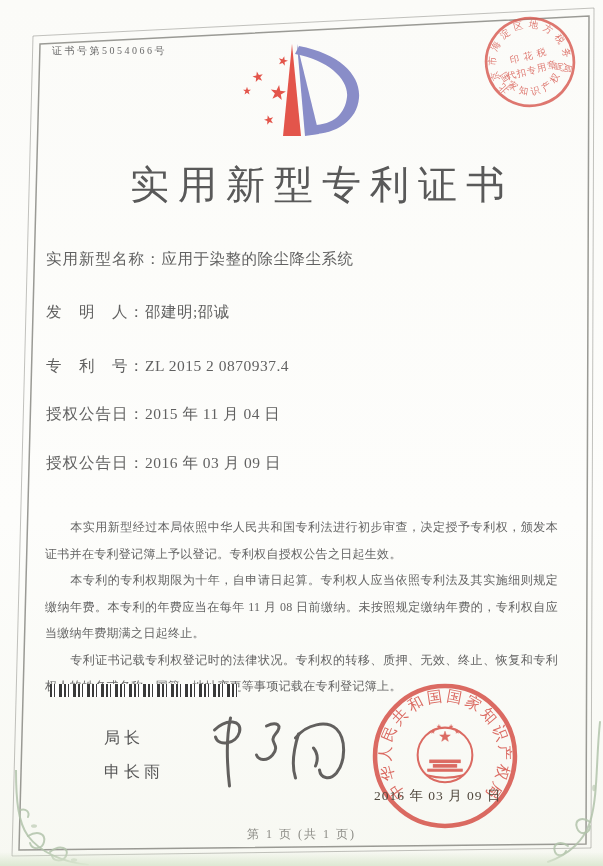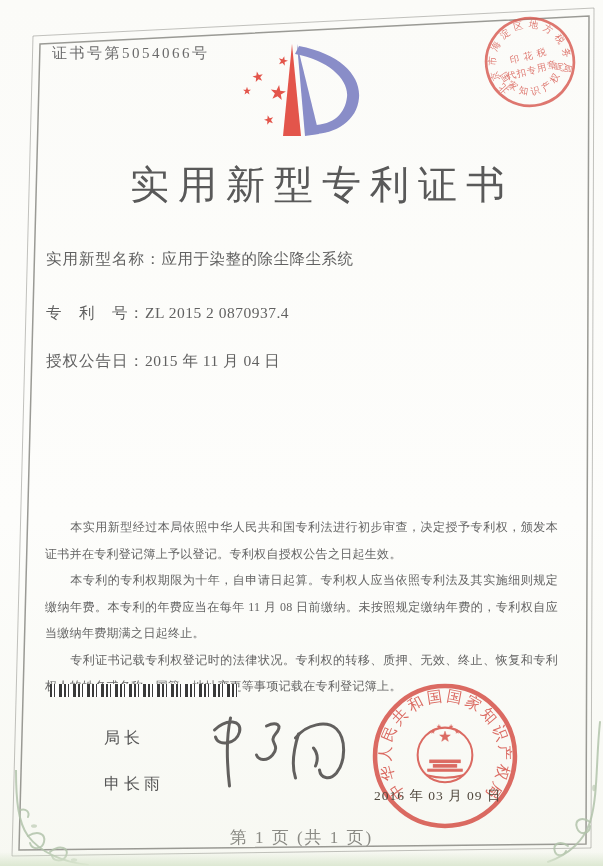--- a/index.html
+++ b/index.html
@@ -11,21 +11,21 @@
   .photo{
     position:relative;width:603px;height:866px;
     background:linear-gradient(180deg,#fbfbf8 0%,#fdfdfb 60%,#f7f8f2 100%);
   }
   
   .frame{position:absolute;left:0;top:0;pointer-events:none;}
   .frame polygon{fill:none;stroke:#8f8f8a;}
   
   .certno{
     position:absolute;left:52px;top:44px;
-    font-size:15px;letter-spacing:2.5px;color:#6a6a6a;
+    font-size:10px;letter-spacing:2.5px;color:#6a6a6a;
   }
   
   .logo{position:absolute;left:235px;top:40px;opacity:.92;}
   
   .taxseal{position:absolute;left:482px;top:14px;opacity:.8;transform:rotate(-14deg);}
   .taxseal .ring{fill:none;stroke:#d7574e;stroke-width:2.6;}
   .taxseal text{fill:#d7574e;}
   .ts-arc{font-size:9px;letter-spacing:4.5px;}
   .ts-arc-b{font-size:9px;letter-spacing:3.5px;}
   .ts-center{font-size:9px;letter-spacing:1px;text-anchor:middle;}
@@ -55,21 +55,21 @@
   
   .barcode{
     position:absolute;left:50px;top:684px;width:188px;height:13px;
     background:repeating-linear-gradient(90deg,
       #3a3a3a 0 2px,#ffffff 2px 4px,#3a3a3a 4px 5px,
       #ffffff 5px 9px,#3a3a3a 9px 12px,#ffffff 12px 14px);
   }
   
   .signblock{position:absolute;left:64px;top:728px;color:#565656;font-size:16px;letter-spacing:4px;}
   .signblock div{line-height:20px;padding-left:40px;}
-  .signblock .nm{margin-top:26px;}
+  .signblock .nm{margin-top:14px;}
   .signature{position:absolute;left:192px;top:710px;}
   .signature path{fill:none;stroke:#62605e;stroke-width:3;stroke-linecap:round;}
   
   .mainseal{position:absolute;left:371px;top:682px;opacity:.88;}
   .mainseal .ring{fill:none;stroke-width:4.5;}
   .mainseal text{fill:#d7574e;}
   .ms-arc{font-size:15px;letter-spacing:3.2px;}
   .emblem{stroke:#d7574e;fill:#d7574e;}
   .emblem .wr{fill:none;stroke-width:2;}
   .emblem .rb{fill:none;stroke-width:2;}
@@ -82,21 +82,21 @@
   .orn ellipse{fill:#b2c3aa;opacity:.6;}
   .orn-l{position:absolute;left:10px;top:770px;}
   .orn-r{position:absolute;left:540px;top:718px;}
   .bottom-tint{
     position:absolute;left:0;right:0;bottom:0;height:14px;
     background:linear-gradient(to bottom,rgba(221,232,210,0),#dde8d2);
   }
   
   .footer{
     position:absolute;left:0;top:826px;width:603px;text-align:center;
-    font-size:17px;color:#8b8b85;letter-spacing:2px;
+    font-size:12px;color:#8b8b85;letter-spacing:2px;
   }
 </style>
 </head>
 <body>
 
 <div class="photo">
 
   <svg class="frame" width="603" height="866" viewBox="0 0 603 866">
     <polygon points="33,36 594,8 591,848 12,856" stroke-width="1" opacity="0.55"></polygon>
     <polygon points="40,44 589,16 586,844 19,850" stroke-width="1.5" opacity="0.9"></polygon>
@@ -131,25 +131,31 @@
     <text class="ts-center" x="46" y="43">印 花 税</text>
     <text class="ts-center" x="46" y="57">代扣专用章</text>
   </svg>
 
   <h1 class="title">实用新型专利证书</h1>
 
   <div class="fields">
     <div class="frow f1">
       <span class="flabel">实用新型名称：</span><span class="fvalue">应用于染整的除尘降尘系统</span>
     </div>
+    <div class="frow f2">
+      <span class="flabel">发　明　人：</span><span class="fvalue">邵建明;邵诚</span>
+    </div>
     <div class="frow f3">
       <span class="flabel">专　利　号：</span><span class="fvalue">ZL 2015 2 0870937.4</span>
     </div>
     <div class="frow f4">
       <span class="flabel">授权公告日：</span><span class="fvalue">2015 年 11 月 04 日</span>
+    </div>
+    <div class="frow f6">
+      <span class="flabel">授权公告日：</span><span class="fvalue">2016 年 03 月 09 日</span>
     </div>
   </div>
 
   <div class="bodytext">
     <p>本实用新型经过本局依照中华人民共和国专利法进行初步审查，决定授予专利权，颁发本证书并在专利登记簿上予以登记。专利权自授权公告之日起生效。</p>
     <p>本专利的专利权期限为十年，自申请日起算。专利权人应当依照专利法及其实施细则规定缴纳年费。本专利的年费应当在每年 11 月 08 日前缴纳。未按照规定缴纳年费的，专利权自应当缴纳年费期满之日起终止。</p>
     <p>专利证书记载专利权登记时的法律状况。专利权的转移、质押、无效、终止、恢复和专利权人的姓名或名称、国籍、地址变更等事项记载在专利登记簿上。</p>
   </div>
 
   <div class="barcode"></div>

